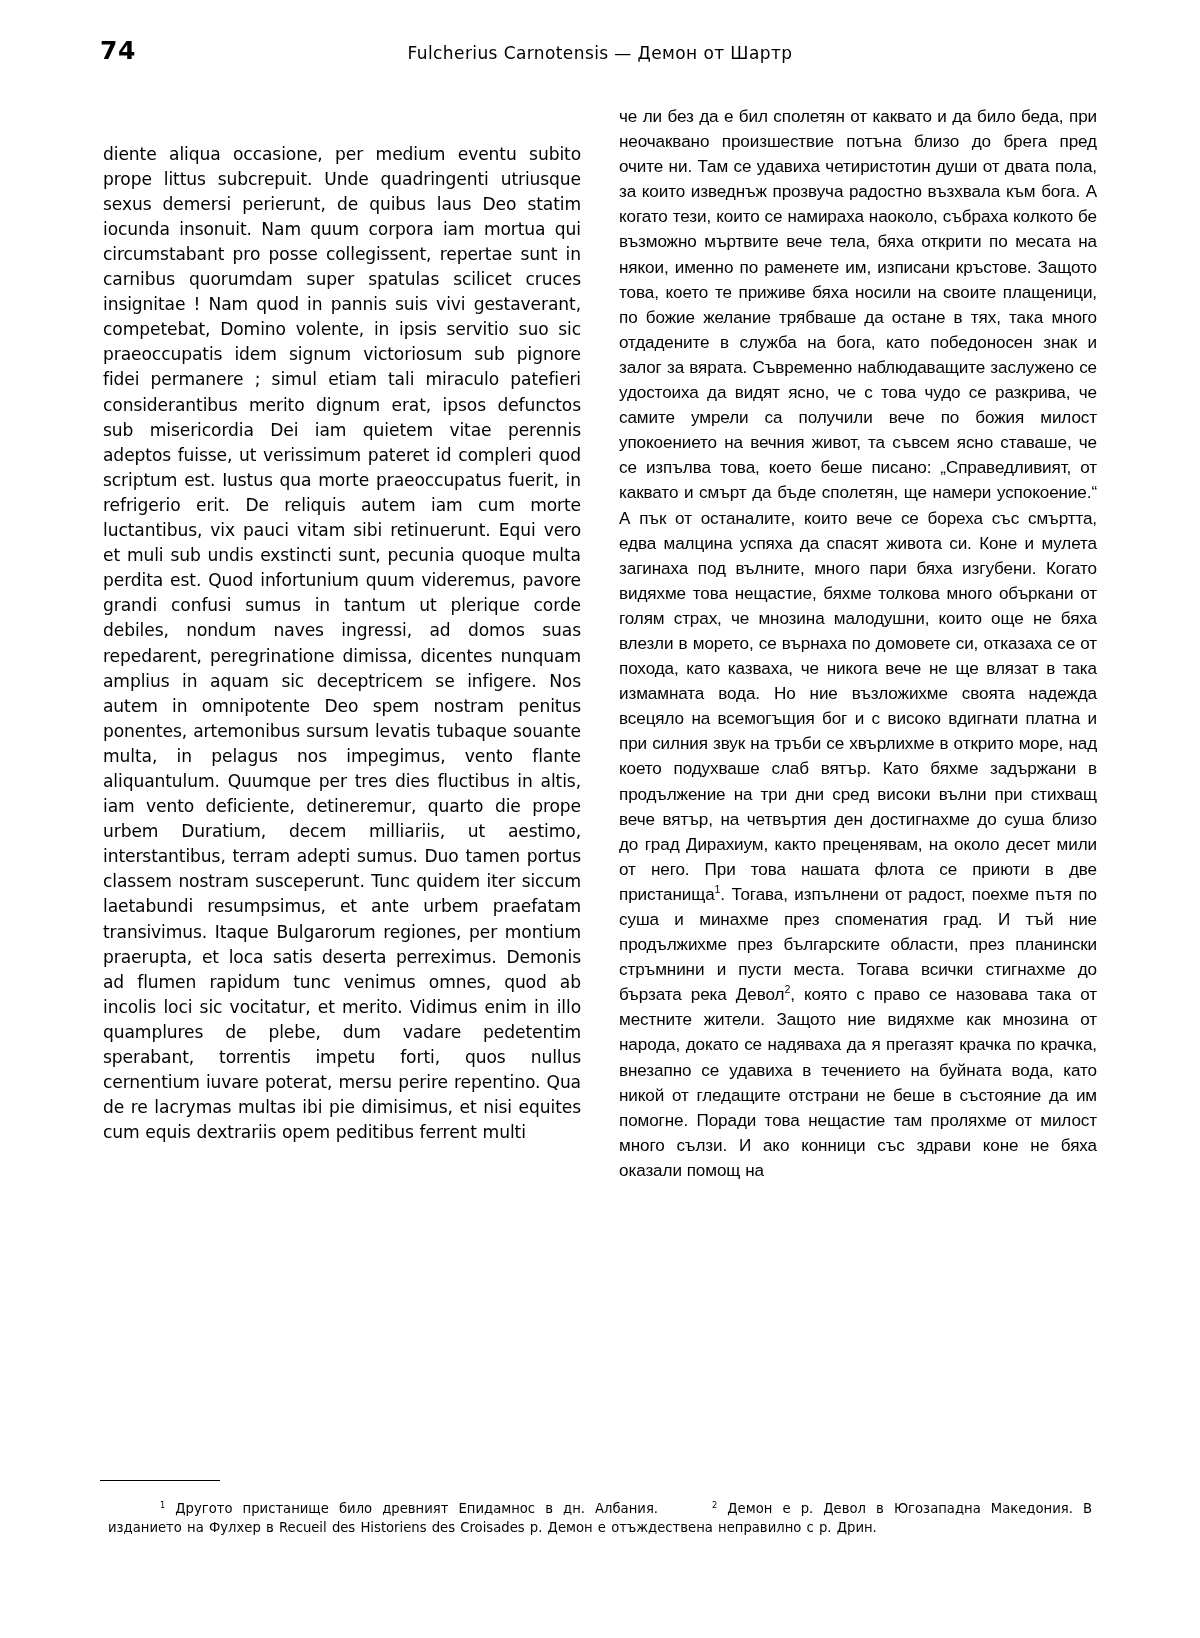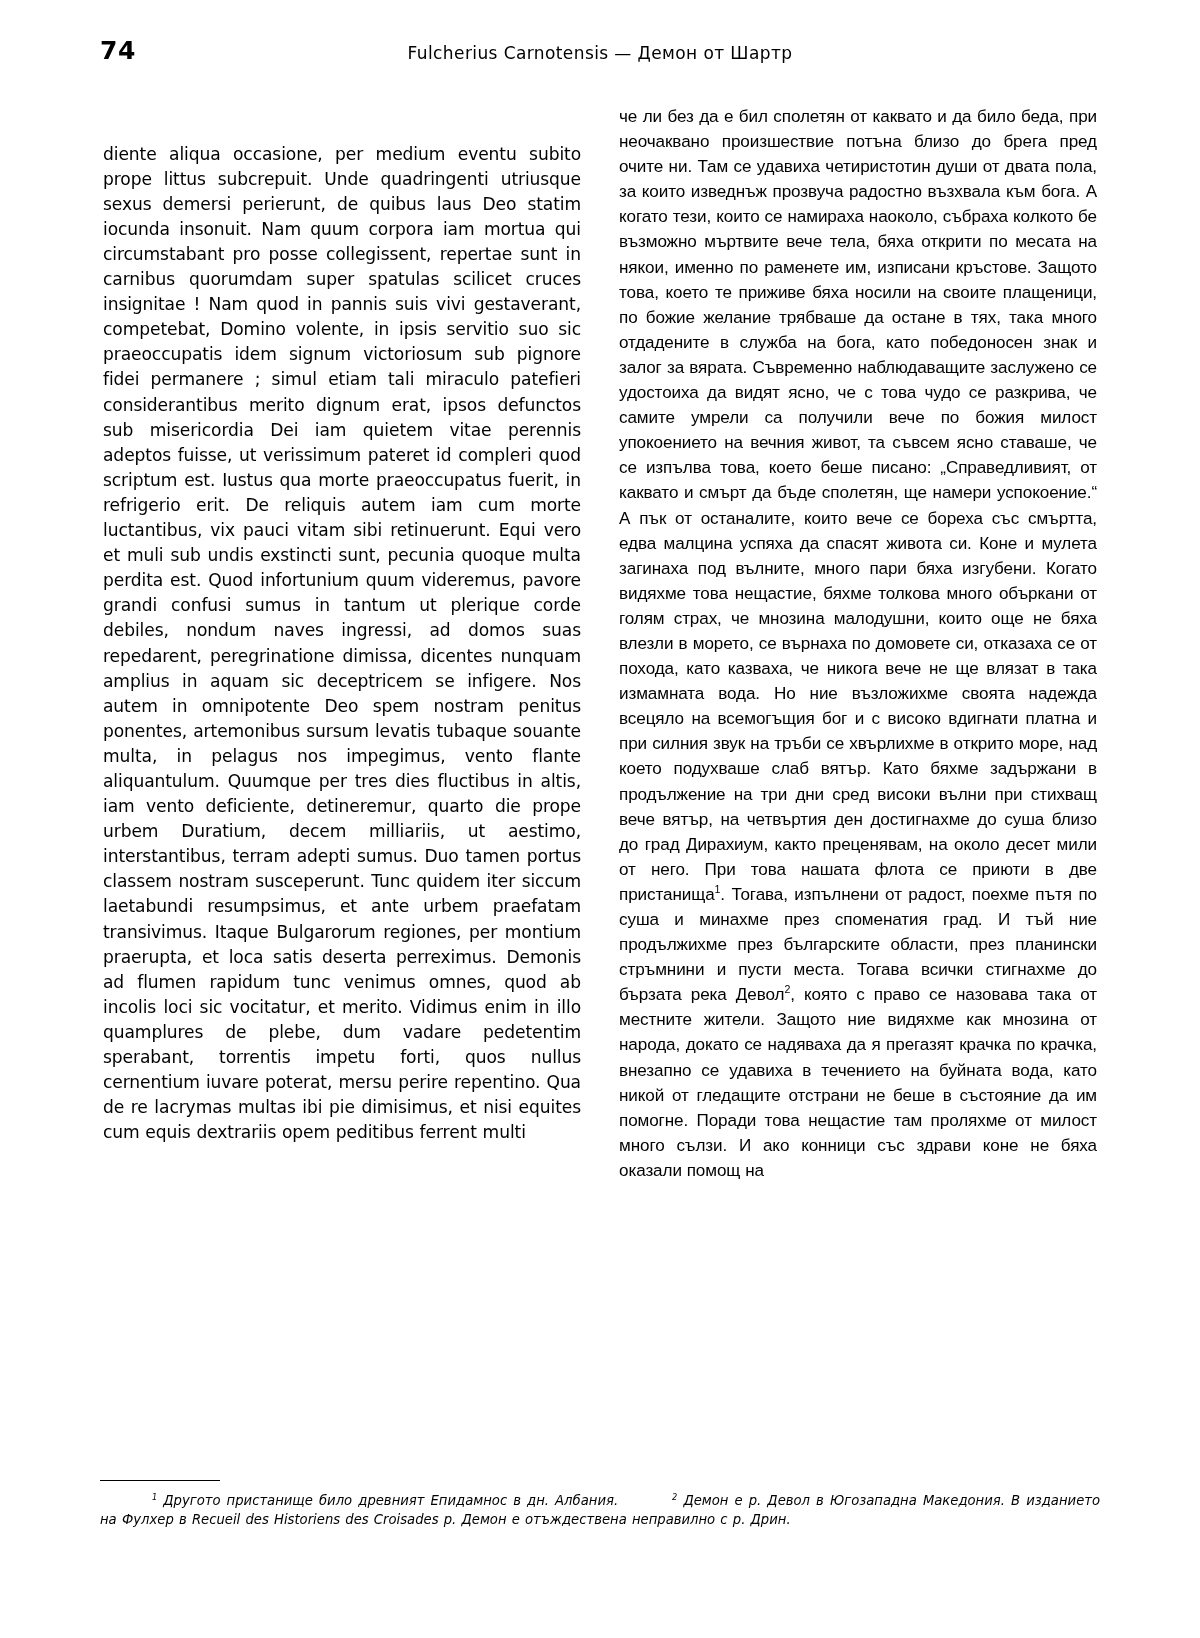--- a/index.html
+++ b/index.html
@@ -95,24 +95,23 @@
   }
   .fn-rule {
     position: absolute;
     left: 100px;
     top: 1480px;
     width: 120px;
     height: 1px;
     background: #000;
   }
   .fn-line {
-    margin: 0;
+    margin: 8px;
     text-align: justify;
     word-spacing: 1px;
-    font-style: italic;
   }
   .fn-first {
     text-indent: 52px;
   }
   .fn-sep {
     display: inline-block;
     width: 54px;
   }
 </style>
 </head>

